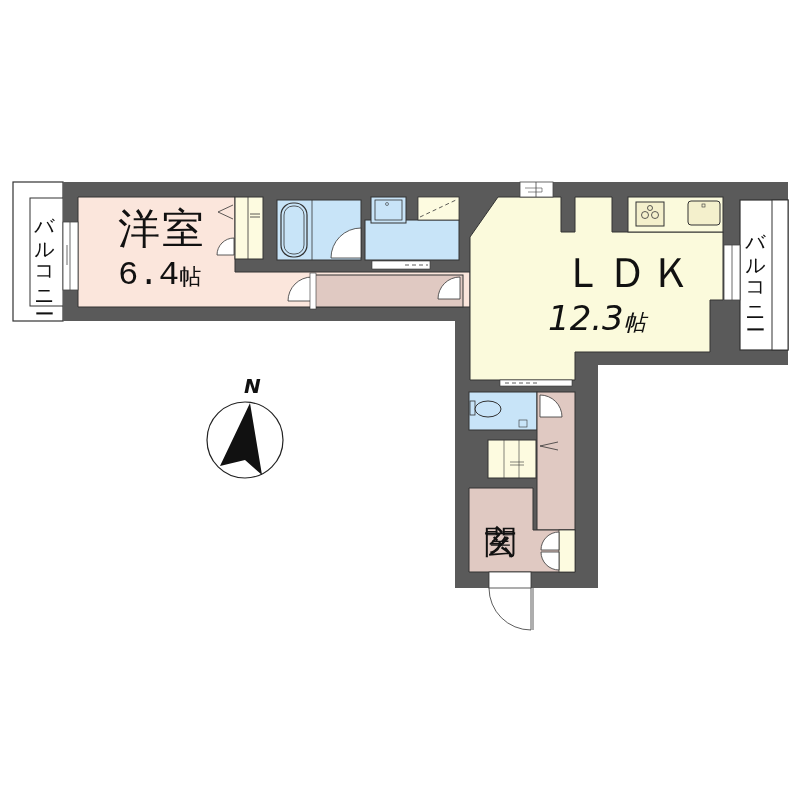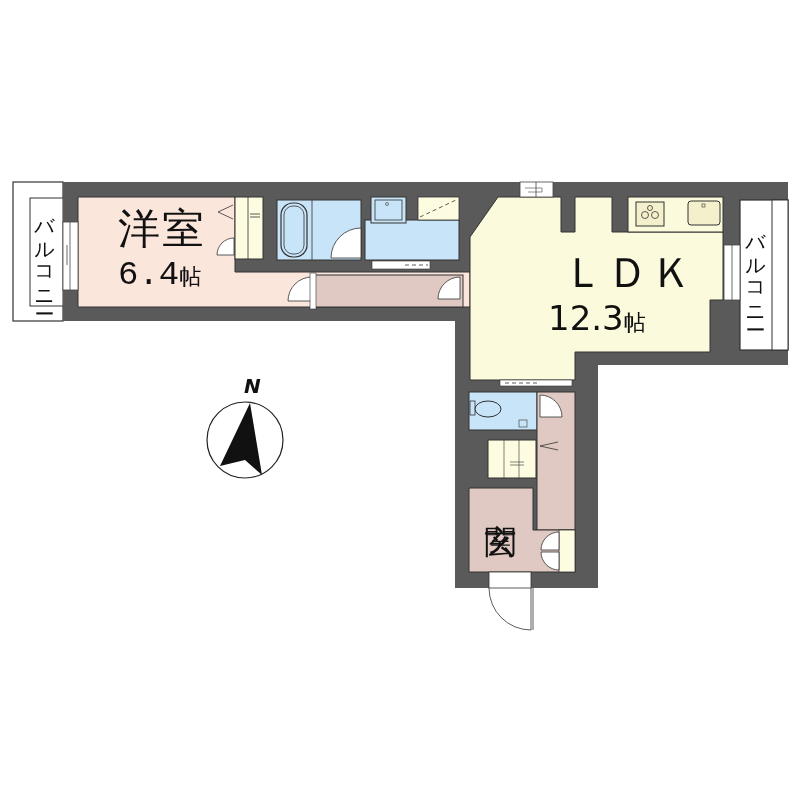--- a/index.html
+++ b/index.html
@@ -131,20 +131,20 @@
   <g>
     <circle cx="245" cy="440" r="38" fill="#fff" stroke="#222" stroke-width="1.2"></circle>
     <polygon points="250,403 262,475 245,460 220,466" fill="#111"></polygon>
   </g>
 </svg>
 
 <div class="lbl room-name" style="left:118px; top:208px;">洋室</div>
 <div class="lbl room-size" style="left:118px; top:258px;font-family:Liberation Mono, monospace;"><span>6.4</span><span class="unit">帖</span></div>
 
 <div class="lbl room-name" style="left:563px; top:252px;">ＬＤＫ</div>
-<div class="lbl room-size" style="left:548px; top:301px;"><span>12.3</span><span class="unit">帖</span></div>
+<div class="lbl room-size" style="left:548px; top:301px;font-style:italic;"><span>12.3</span><span class="unit">帖</span></div>
 
 <div class="lbl genkan" style="left:485px; top:498px;">玄関</div>
 
 <div class="lbl vert" style="left:35px; top:204px;">バルコニー</div>
 <div class="lbl vert" style="left:746px; top:220px;">バルコニー</div>
 
 <div class="lbl north-n" style="left:244px; top:376px;">N</div>
 
 </body></html>

